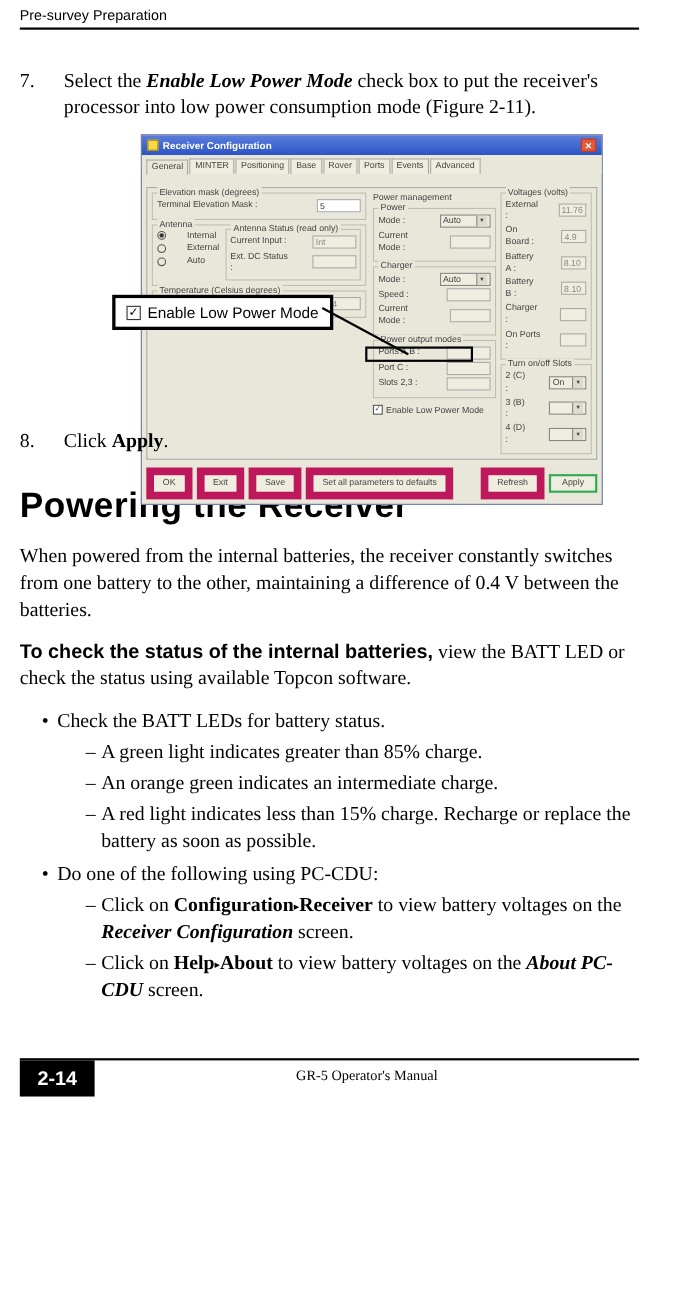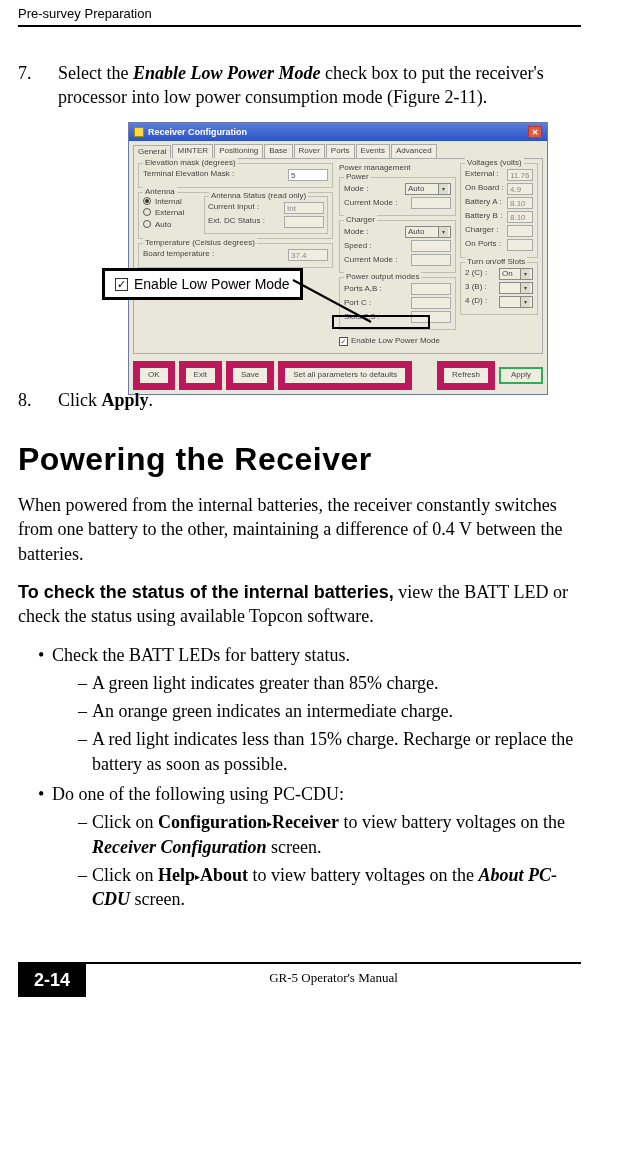--- a/index.html
+++ b/index.html
@@ -23,37 +23,37 @@
   .dlg { display: inline-block; width: 420px; border: 1px solid #6b7aa3; background: #e9e7d9; font-family: Arial, Helvetica, sans-serif; font-size: 8px; text-align: left; position: relative; color: #444; }
   .dlg-title { background: linear-gradient(#5a7edc, #2b54c6); color: #fff; font-size: 9px; font-weight: bold; padding: 3px 5px; display: flex; align-items: center; justify-content: space-between; }
   .dlg-title .left { display: flex; align-items: center; gap: 4px; }
   .dlg-title .icon { width: 10px; height: 10px; background: #ffd84a; border: 1px solid #a58a00; }
   .dlg-close { width: 14px; height: 12px; background: #e05b3a; color: #fff; font-size: 8px; line-height: 12px; text-align: center; border: 1px solid #b33; }
 
   .dlg-tabs { display: flex; gap: 1px; padding: 3px 4px 0 4px; background: #e9e7d9; }
   .dlg-tab { border: 1px solid #aaa; border-bottom: none; padding: 1px 4px; background: #efede0; font-size: 8px; text-align: center; }
   .dlg-tab.active { background: #e9e7d9; position: relative; top: 1px; }
 
-  .dlg-body { border: 1px solid #aaa; margin: 0 4px 4px 4px; padding: 4px; display: flex; gap: 6px; background: #e9e7d9; }
+  .dlg-body { border: 1px solid #aaa; margin: 12px 4px 4px 4px; padding: 4px; display: flex; gap: 6px; background: #e9e7d9; }
   .dlg-col-l { flex: 0 0 195px; display: flex; flex-direction: column; gap: 4px; }
   .dlg-col-r { flex: 1; display: flex; gap: 4px; }
   .dlg-col-rm { flex: 1; display: flex; flex-direction: column; gap: 4px; }
   .dlg-col-rr { flex: 0 0 78px; display: flex; flex-direction: column; gap: 4px; }
 
   .grp { border: 1px solid #bfbfb0; padding: 3px 4px 4px 4px; position: relative; }
   .grp-title { position: absolute; top: -6px; left: 4px; background: #e9e7d9; padding: 0 2px; font-size: 8px; }
 
-  .row { display: flex; align-items: center; justify-content: space-between; margin: 2px 0; gap: 3px; }
+  .row { display: flex; align-items: center; justify-content: space-between; margin: 2px 0; gap: 18px; }
   .lbl { font-size: 8px; }
   .inp { width: 40px; height: 12px; border: 1px solid #aaa; background: #fff; font-size: 8px; padding: 0 2px; line-height: 12px; }
   .inp.gray { background: #efede0; color: #888; }
   .sel { width: 46px; height: 12px; border: 1px solid #888; background: #efede0; font-size: 8px; line-height: 10px; padding: 0 2px; display: flex; justify-content: space-between; align-items: center; }
   .sel .arr { width: 10px; height: 10px; background: #dcdccc; border-left: 1px solid #888; text-align: center; line-height: 10px; font-size: 6px; }
 
-  .rad { display: flex; align-items: flex-start; gap: 4px; font-size: 8px; margin: 1px 0; }
+  .rad { display: flex; align-items: center; gap: 19px; font-size: 8px; margin: 1px 0; }
   .rad .dot { width: 8px; height: 8px; border: 1px solid #555; border-radius: 50%; position: relative; }
   .rad .dot.on::after { content: ""; position: absolute; width: 4px; height: 4px; background: #333; border-radius: 50%; left: 1px; top: 1px; }
 
   .chk-row-inside { display: flex; align-items: center; gap: 3px; font-size: 8px; margin: 2px 0; }
   .chk-row-inside .box2 { width: 9px; height: 9px; border: 1px solid #555; background: #fff; font-size: 7px; line-height: 7px; text-align: center; }
 
   .btnrow { display: flex; gap: 4px; padding: 3px 4px 4px 4px; justify-content: flex-start; align-items: center; }
   .btn { border: 7px solid #be185d; background: #efede0; font-size: 8px; padding: 2px 8px; }
   .btn.apply { border: 2px solid #3a5; padding: 1px 10px; }
   .btnrow .spacer { flex: 1; }

